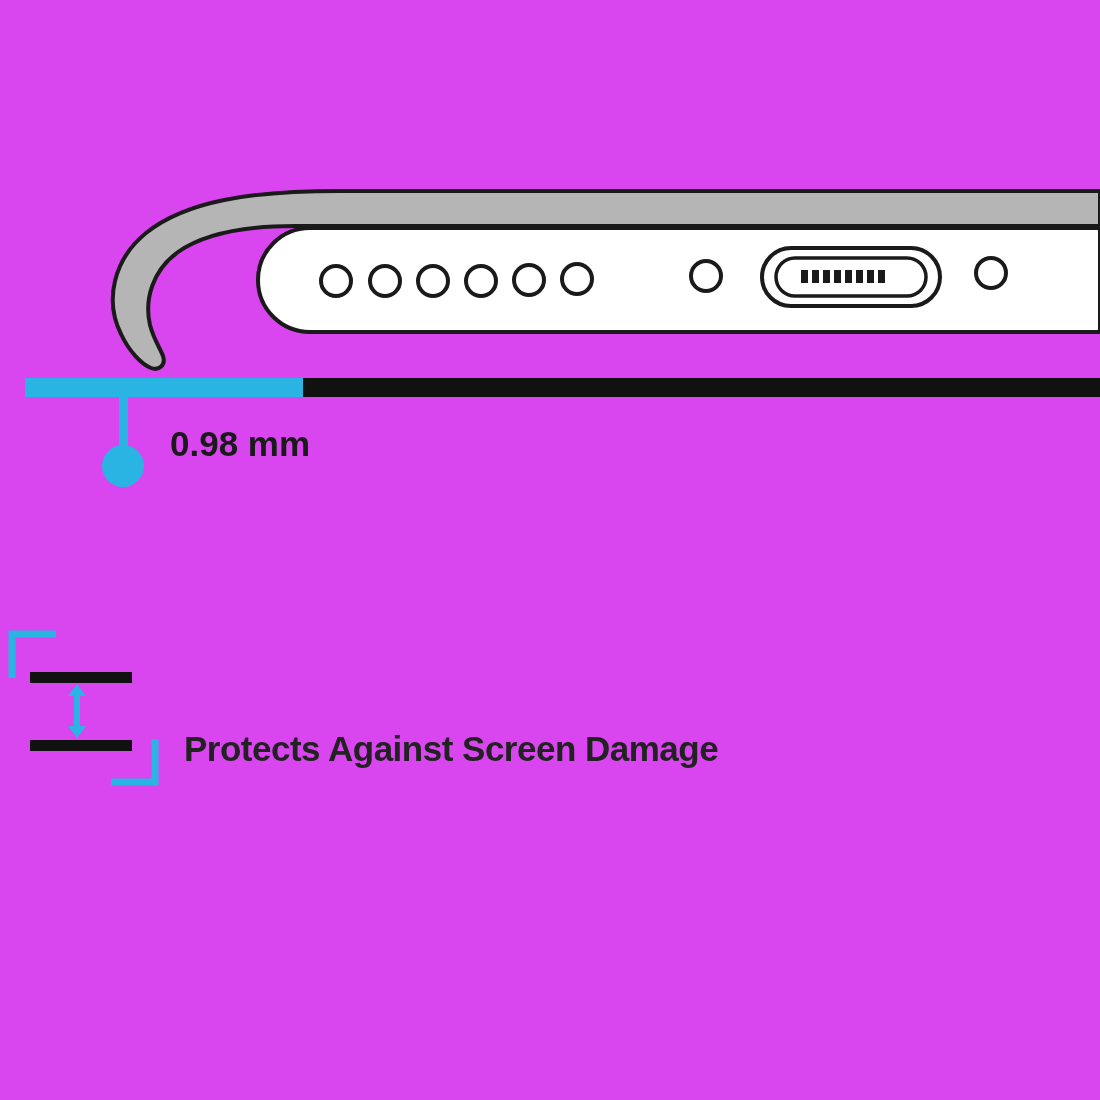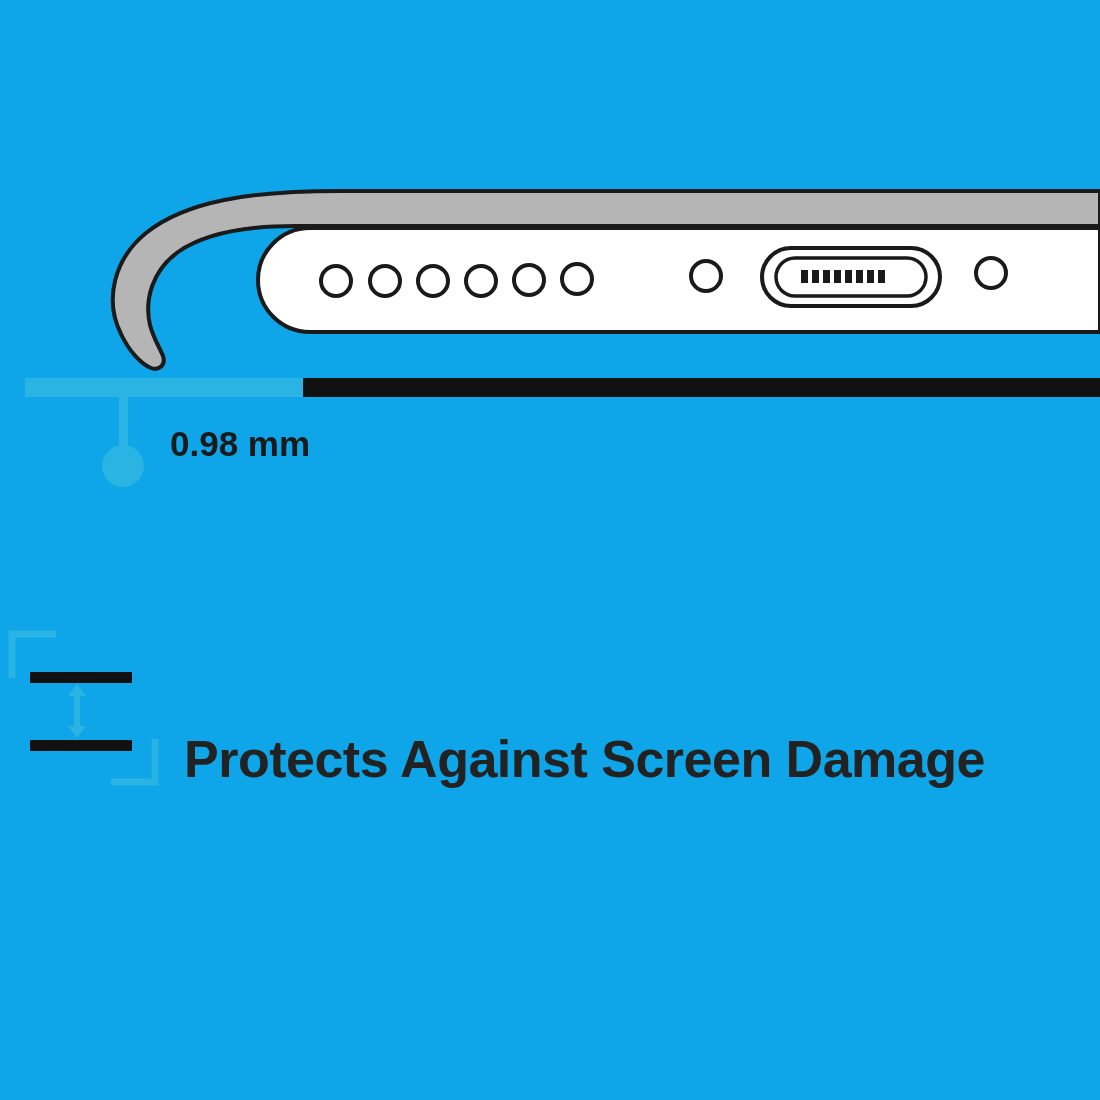--- a/index.html
+++ b/index.html
@@ -5,21 +5,21 @@
   html, body {
     margin: 0;
     padding: 0;
     background: #ffffff;
     font-family: "Liberation Sans", sans-serif;
   }
   #canvas {
     position: relative;
     width: 1100px;
     height: 1100px;
-    background: #0ea5e9;
+    background: #d946ef;
     overflow: hidden;
   }
   .abs { position: absolute; }
   #phone-svg { left: 0; top: 0; }
   #measure-label {
     left: 170px;
     top: 424px;
     font-size: 35px;
     font-weight: bold;
     color: #1a1a1a;
@@ -30,21 +30,21 @@
     left: 183px;
     top: 640px;
     font-size: 64px;
     font-weight: bold;
     color: #1a1a1a;
     letter-spacing: -1px;
   }
   #feature-subtitle {
     left: 184px;
     top: 729px;
-    font-size: 52px;
+    font-size: 35px;
     font-weight: bold;
     color: #222222;
     letter-spacing: -0.5px;
   }
 </style>
 </head>
 <body>
 
 <div id="canvas">
 

